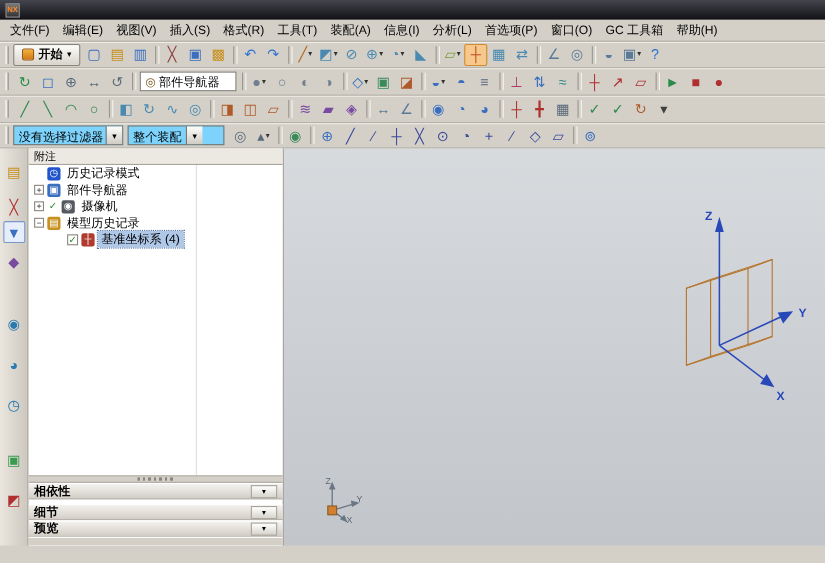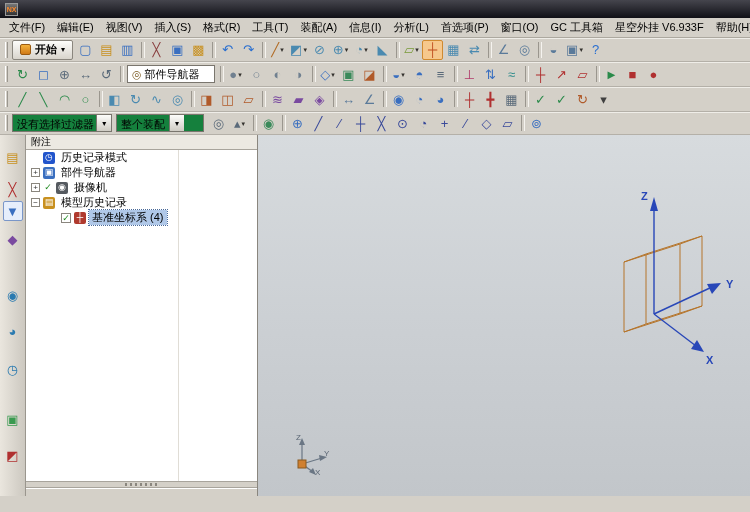--- a/index.html
+++ b/index.html
@@ -23,21 +23,21 @@
   .tcell .g { pointer-events:none; }
   .tcell.sep { width:8px; border:none; position:relative; }
   .tcell.sep::after { content:""; position:absolute; left:3px; top:2px; bottom:2px; width:2px; border-left:1px solid #9a968e; border-right:1px solid #f5f3ef; }
   .tcell.hl { background:#f6c88c; border:1px solid #d08a30; }
   .tcell.dd::after { content:"▾"; font-size:7px; color:#33312d; margin-left:1px; }
   .start-btn { height:20px; padding:0 7px; margin-right:2px; background:linear-gradient(#fdfdfb,#d8d4cc); border:1px solid #8a867e; border-radius:2px; display:inline-flex; align-items:center; gap:4px; font-weight:bold; flex:0 0 auto; cursor:default; }
   .start-ico { width:11px; height:11px; background:linear-gradient(#f4b23c,#d07a18); border:1px solid #9a5a10; border-radius:2px; }
   .start-arr { font-size:8px; }
   .finder { height:18px; width:88px; background:#fff; border:1px solid #7a766e; display:inline-flex; align-items:center; gap:3px; padding:0 4px; margin:0 2px; flex:0 0 auto; }
   .finder .fico { color:#7a5a20; font-size:11px; }
-  .combo { height:18px; background:#15803d; border:1px solid #7a766e; display:inline-flex; align-items:stretch; margin-right:4px; flex:0 0 auto; }
+  .combo { height:18px; background:#7dd3fc; border:1px solid #7a766e; display:inline-flex; align-items:stretch; margin-right:4px; flex:0 0 auto; }
   .combo .val { padding:2px 4px 0 4px; overflow:hidden; white-space:nowrap; }
   .combo .arr { width:15px; background:linear-gradient(#fdfdfb,#cfccc4); border-left:1px solid #7a766e; display:flex; align-items:center; justify-content:center; font-size:8px; }
   .combo.filter { width:100px; } .combo.scope { width:88px; }
 
   
   .statusline { height:16px; background:#d4d0c8; border-bottom:1px solid #8a867e; position:relative; overflow:hidden; }
   .status-msg { position:absolute; left:468px; top:1px; font-weight:bold; white-space:nowrap; }
 
   
   .main { display:flex; height:361px; }
@@ -109,21 +109,20 @@
       <span class="menu-item">信息(I)</span>
 
       <span class="menu-item">分析(L)</span>
 
       <span class="menu-item">首选项(P)</span>
 
       <span class="menu-item">窗口(O)</span>
 
       <span class="menu-item">GC 工具箱</span>
 
-      <span class="menu-item">星空外挂 V6.933F</span>
 
       <span class="menu-item">帮助(H)</span>
 
     </div>
 
   <div class="tbar t1">
     <span class="grip"></span>
     <span class="start-btn">
       <span class="start-ico"></span>
       <span>开始</span>
@@ -690,20 +689,37 @@
 
           <div class="pn-row sel ind">
             <span class="exp"></span>
             <span class="cb chk">✓</span>
             <span class="nico" style="background: rgb(176, 58, 46);">┼</span>
             <span class="lbl">基准坐标系 (4)</span>
           </div>
         </div>
       <div class="pn-splitter">
           <span class="dots"></span>
+        </div>
+      <div>
+
+          <div class="pn-sec">
+            <span>相依性</span>
+            <span class="chev">▾</span>
+          </div>
+
+          <div class="pn-sec gapTop">
+            <span>细节</span>
+            <span class="chev">▾</span>
+          </div>
+
+          <div class="pn-sec">
+            <span>预览</span>
+            <span class="chev">▾</span>
+          </div>
         </div>
       <div class="pn-footer"></div>
     </div>
 
     <div class="viewport">
 
       <svg class="csys" width="160" height="185" viewBox="0 0 160 185">
         <g stroke="#b5742a" fill="none" stroke-width="1">
           <path d="M40 78 L96 60 L96 130 L40 148 Z"></path>
           <path d="M62 70 L118 52 L118 122 L62 140 Z"></path>

